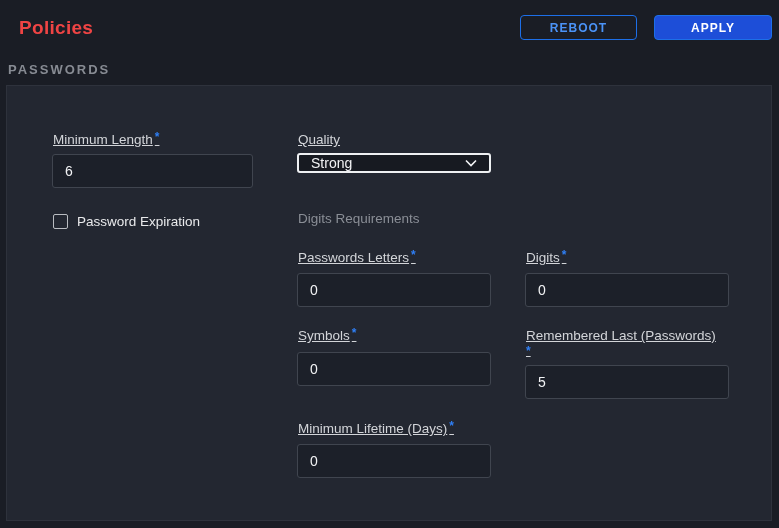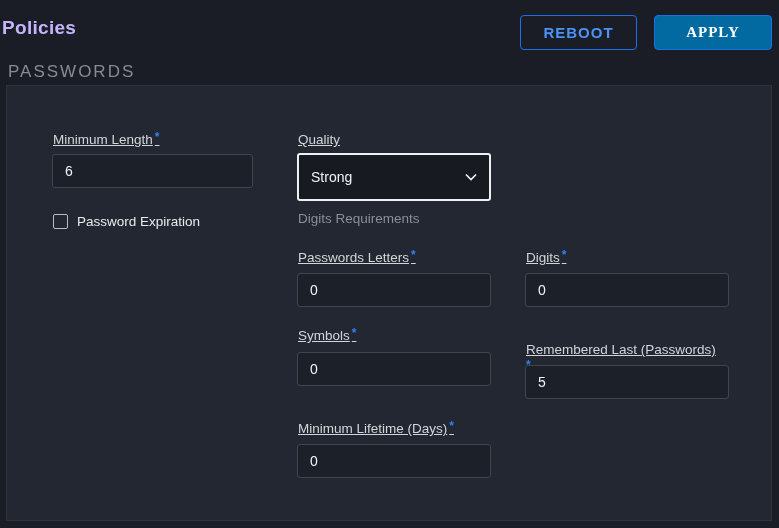--- a/index.html
+++ b/index.html
@@ -5,70 +5,70 @@
   * { margin:0; padding:0; box-sizing:border-box; }
   html,body { background:#10131a; }
   body { font-family:"Liberation Sans", sans-serif; }
 
   .page {
     position:relative; width:779px; height:528px;
     background:#1a1d25; overflow:hidden;
   }
 
   .title {
-    position:absolute; left:2px; top:17px;
-    font-size:19px; font-weight:bold; color:#c4b5fd; letter-spacing:.3px;
+    position:absolute; left:19px; top:17px;
+    font-size:19px; font-weight:bold; color:#ef4444; letter-spacing:.3px;
   }
 
   .btn {
-    position:absolute; top:15px; height:35px;
+    position:absolute; top:15px; height:25px;
     font-family:"Liberation Sans", sans-serif;
-    font-size:15px; font-weight:600; letter-spacing:1px;
+    font-size:12px; font-weight:600; letter-spacing:1px;
     border-radius:4px; cursor:pointer;
   }
   .btn.outline {
     left:520px; width:117px;
     background:transparent; border:1px solid #1d6fe8; color:#4b93f7;
   }
   .btn.solid {
     left:654px; width:118px;
-    background:#0369a1; border:1px solid #1d6fe8; color:#ffffff;font-family:Liberation Serif, serif;
+    background:#1d4ed8; border:1px solid #1d6fe8; color:#ffffff;
   }
 
   .section-label {
     position:absolute; left:8px; top:62px;
-    font-size:17px; letter-spacing:2px; color:#878b93;
+    font-size:13px; letter-spacing:2px; color:#878b93;font-weight:bold;
   }
 
   .panel {
     position:absolute; left:6px; top:85px; width:766px; height:436px;
     background:#232731; border:1px solid #2e323c;
   }
 
   .fl {
     position:absolute; font-size:13.5px; color:#d3d5d9; white-space:nowrap;text-decoration:underline;
   }
-  .fl.wrap { white-space:normal; width:212px; line-height:16px;margin-top:14px; }
+  .fl.wrap { white-space:normal; width:212px; line-height:16px; }
   .muted { position:absolute; font-size:13.5px; color:#8a8e96; }
 
   .req {
     color:#2f7ff5; font-size:12px; font-weight:bold;
     position:relative; top:-3px; margin-left:2px;
   }
   .req.block { display:block; top:0; margin-left:0; line-height:14px; }
 
   .fi {
     position:absolute; height:34px;
     background:#1c2029; border:1px solid #40454f; border-radius:3px;
     color:#f2f3f5; font-size:14px; padding:0 12px;
     font-family:"Liberation Sans", sans-serif;
   }
 
   .select {
-    position:absolute; height:48px;
+    position:absolute; height:20px;
     background:#171a21; border:2px solid #eef0f2; border-radius:3px;
     display:flex; align-items:center; justify-content:space-between;
     padding:0 12px; color:#f2f3f5; font-size:14px; cursor:pointer;
   }
   .select .chev { flex:0 0 auto; margin-left:8px; }
 
   .checkbox-row {
     position:absolute; display:flex; align-items:center; gap:9px;
   }
   .cb {

